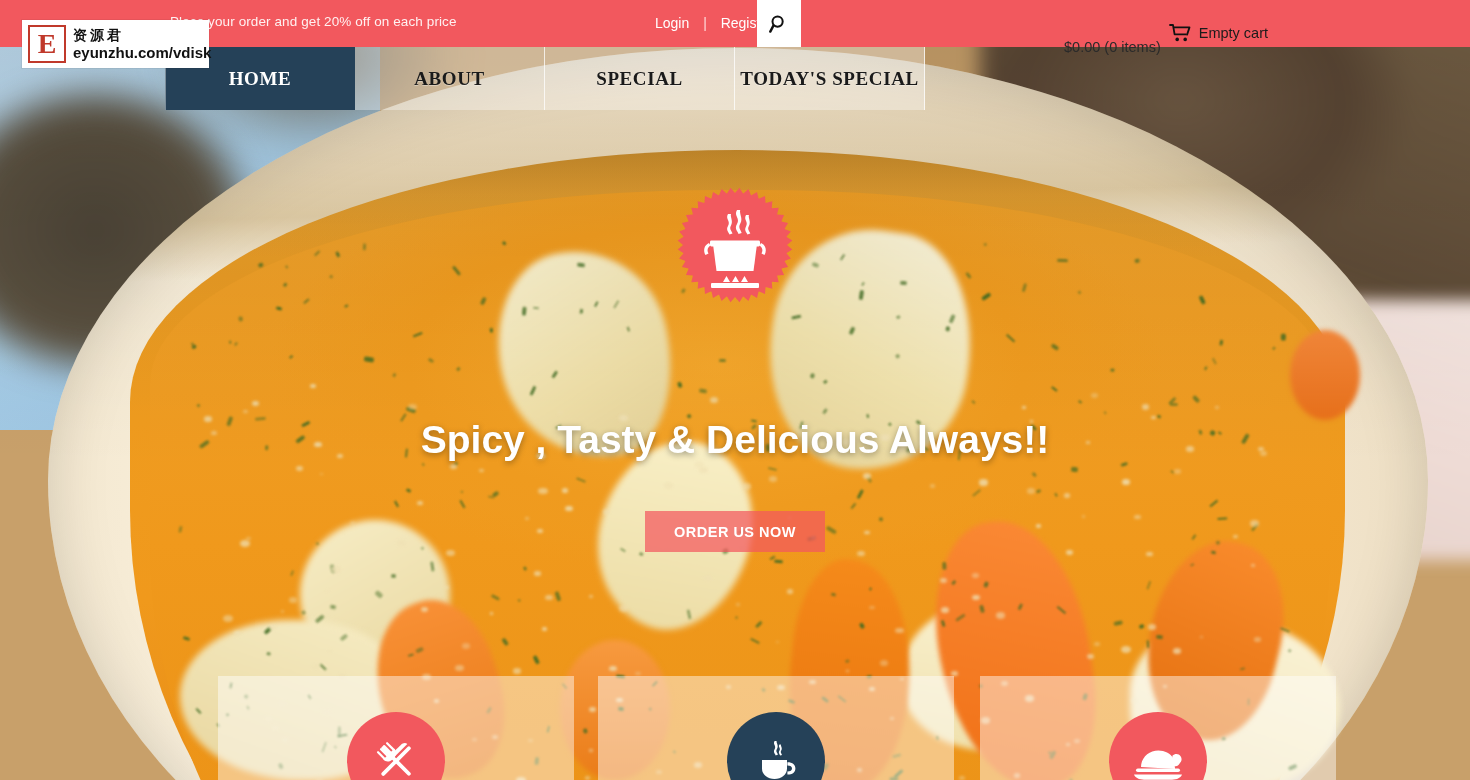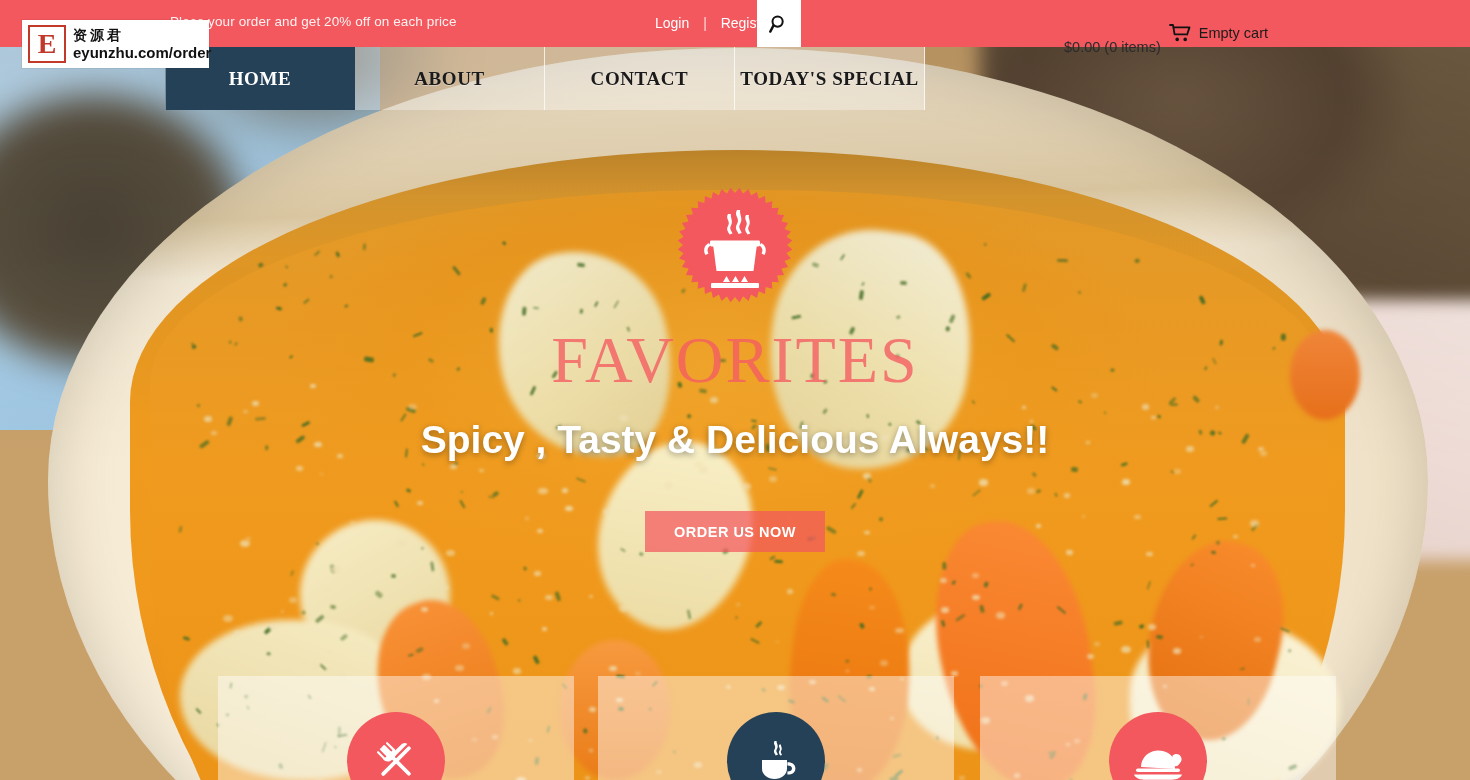--- a/index.html
+++ b/index.html
@@ -677,21 +677,21 @@
   </div>
 
   <nav class="nav">
     <div class="nav-item active w190">
       <span>HOME</span>
     </div>
     <div class="nav-item w190">
       <span>ABOUT</span>
     </div>
     <div class="nav-item w190">
-      <span>CONTACT</span>
+      <span>SPECIAL</span>
     </div>
     <div class="nav-item w190">
       <span>TODAY'S SPECIAL</span>
     </div>
   </nav>
 
   <div class="badge">
     <svg viewBox="0 0 118 118">
       <g fill="#f2585e">
         <circle cx="59" cy="59" r="52"></circle>
@@ -710,21 +710,20 @@
         <path d="M33 57c-5 2-6 8-3.5 12l3-1.6c-1.6-2.6-1.1-6.2 2-7.6z"></path>
         <path d="M85 57c5 2 6 8 3.5 12l-3-1.6c1.6-2.6 1.1-6.2-2-7.6z"></path>
 
         <path d="M47 96l3.5-6 3.5 6zM56 96l3.5-6 3.5 6zM65 96l3.5-6 3.5 6z"></path>
 
         <rect x="35" y="97" width="48" height="5" rx="1"></rect>
       </g>
     </svg>
   </div>
 
-  <div class="hero-title">FAVORITES</div>
   <div class="hero-sub">Spicy , Tasty &amp; Delicious Always!!</div>
   <button class="hero-btn">ORDER US NOW</button>
 
   <div class="cards">
 
     <div class="card c-a">
       <div class="card-icon ic-coral">
         <svg width="52" height="52" viewBox="0 0 52 52" fill="#fff">
           <g transform="rotate(45 26 26)">
             <rect x="24.2" y="6" width="3.8" height="40" rx="1.9"></rect>
@@ -764,17 +763,17 @@
         </svg>
       </div>
     </div>
 
   </div>
 
   <div class="watermark">
     <div class="wm-e">E</div>
     <div class="wm-txt">
       <div class="wm-cn">资源君</div>
-      <div class="wm-url">eyunzhu.com/order</div>
+      <div class="wm-url">eyunzhu.com/vdisk</div>
     </div>
   </div>
 
 </div>
 
 </body></html>

